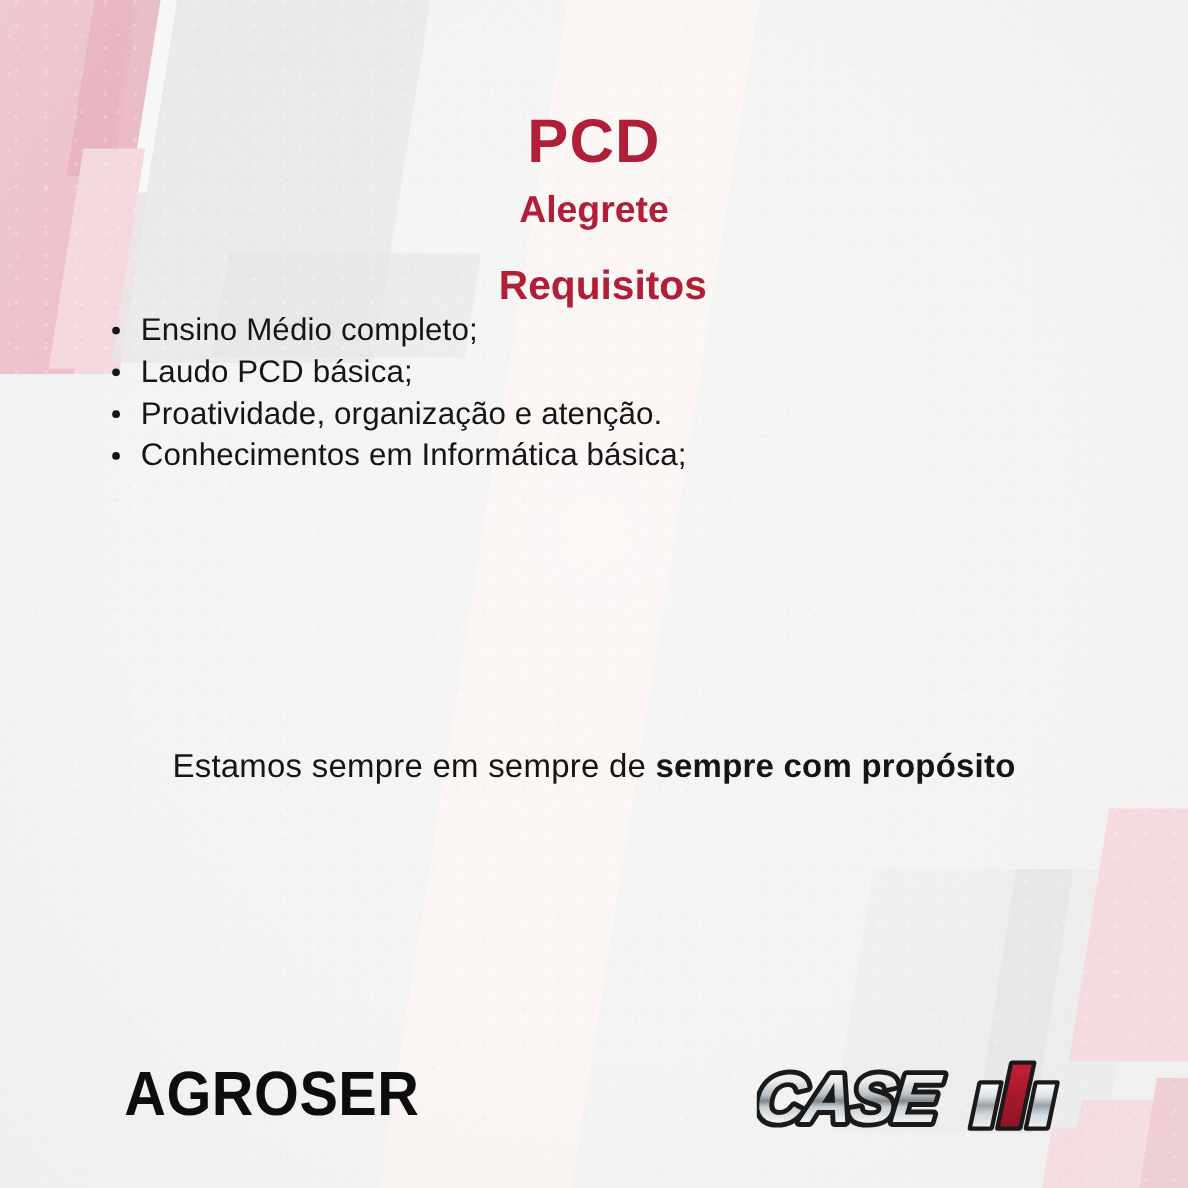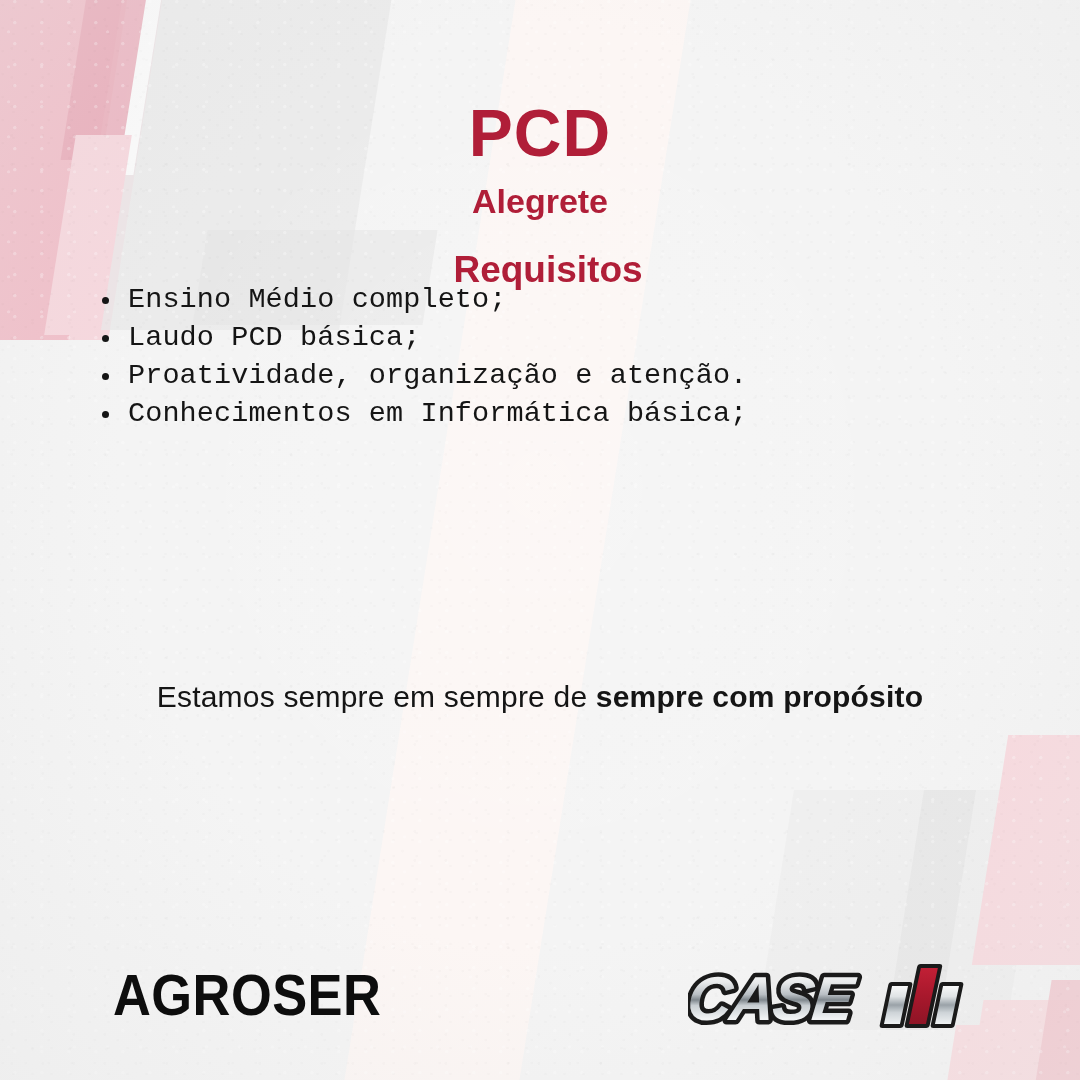--- a/index.html
+++ b/index.html
@@ -153,21 +153,21 @@
     height: 100%;
   }
 
   .headline-block {
     position: absolute;
     left: 0; right: 0;
     top: 100px;
     text-align: center;
   }
   .title-main {
-    font-size: 66px;
+    font-size: 56px;
     font-weight: 700;
     letter-spacing: 1px;
     line-height: 1;
     margin: 0;
   }
   .title-sub {
     font-size: 34px;
     font-weight: 700;
     line-height: 1;
     margin: 18px 0 0 0;
@@ -187,21 +187,20 @@
     padding: 0;
     list-style: none;
   }
   .requirements li {
     position: relative;
     padding-left: 28px;
     font-size: 28.5px;
     line-height: 38px;
     color: #151515;
     letter-spacing: .1px;
-    font-family: Liberation Mono, monospace;
   }
   .requirements li .dot {
     position: absolute;
     left: 2px;
     top: 16px;
     width: 7px;
     height: 7px;
     border-radius: 50%;
     background: #151515;
   }

